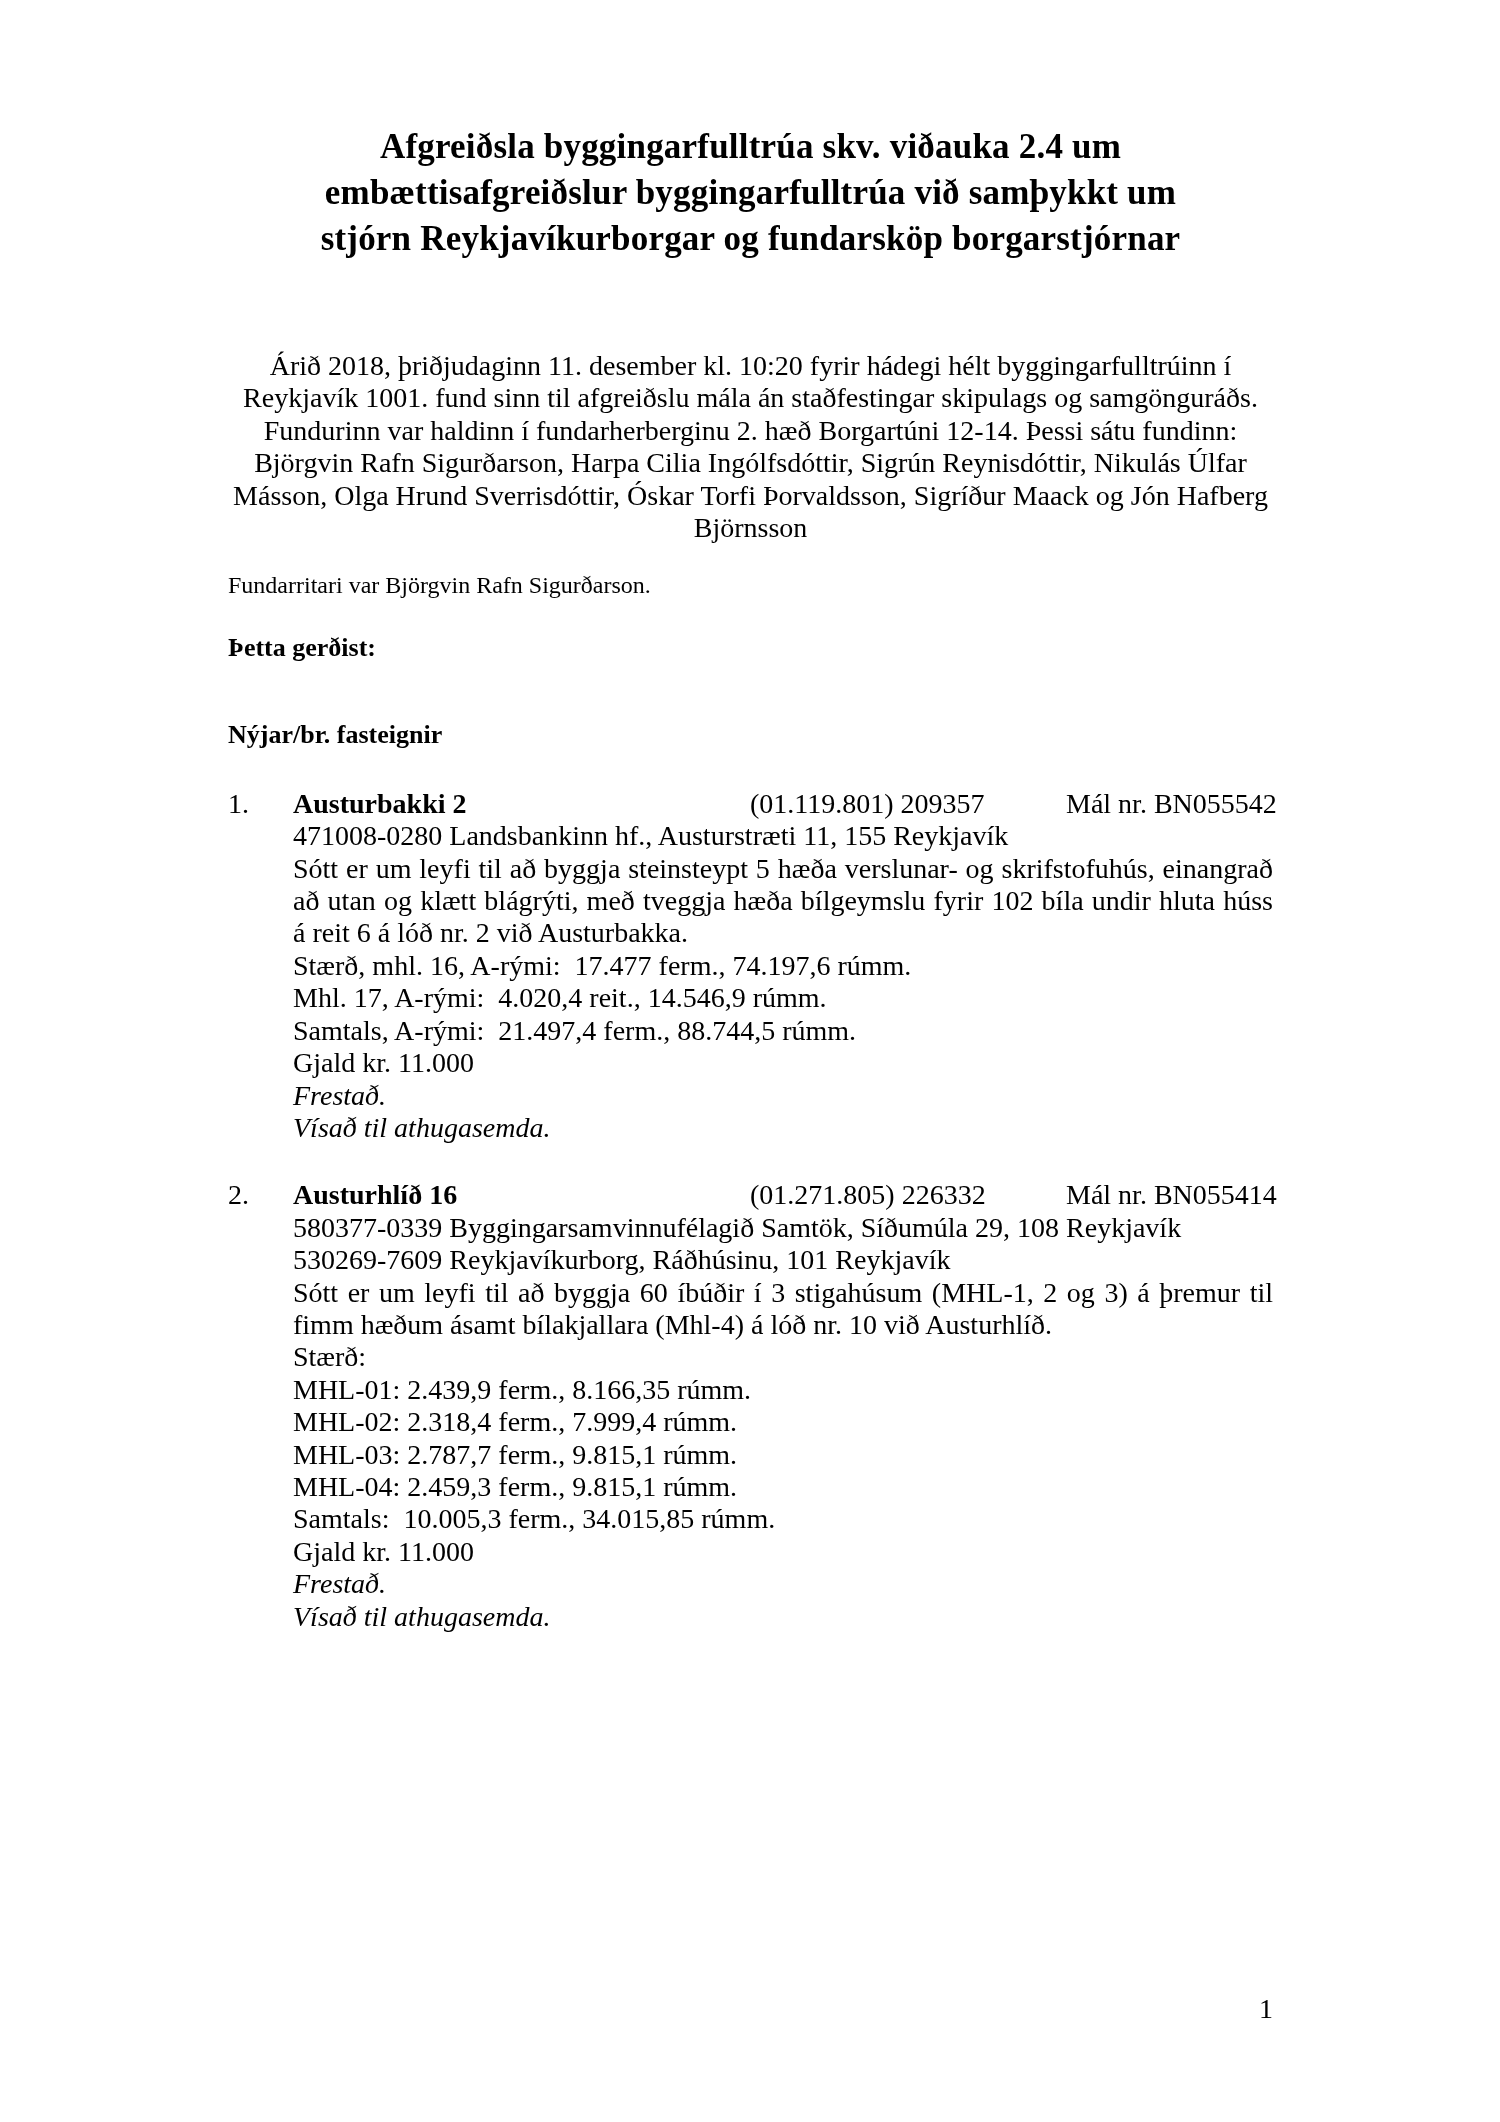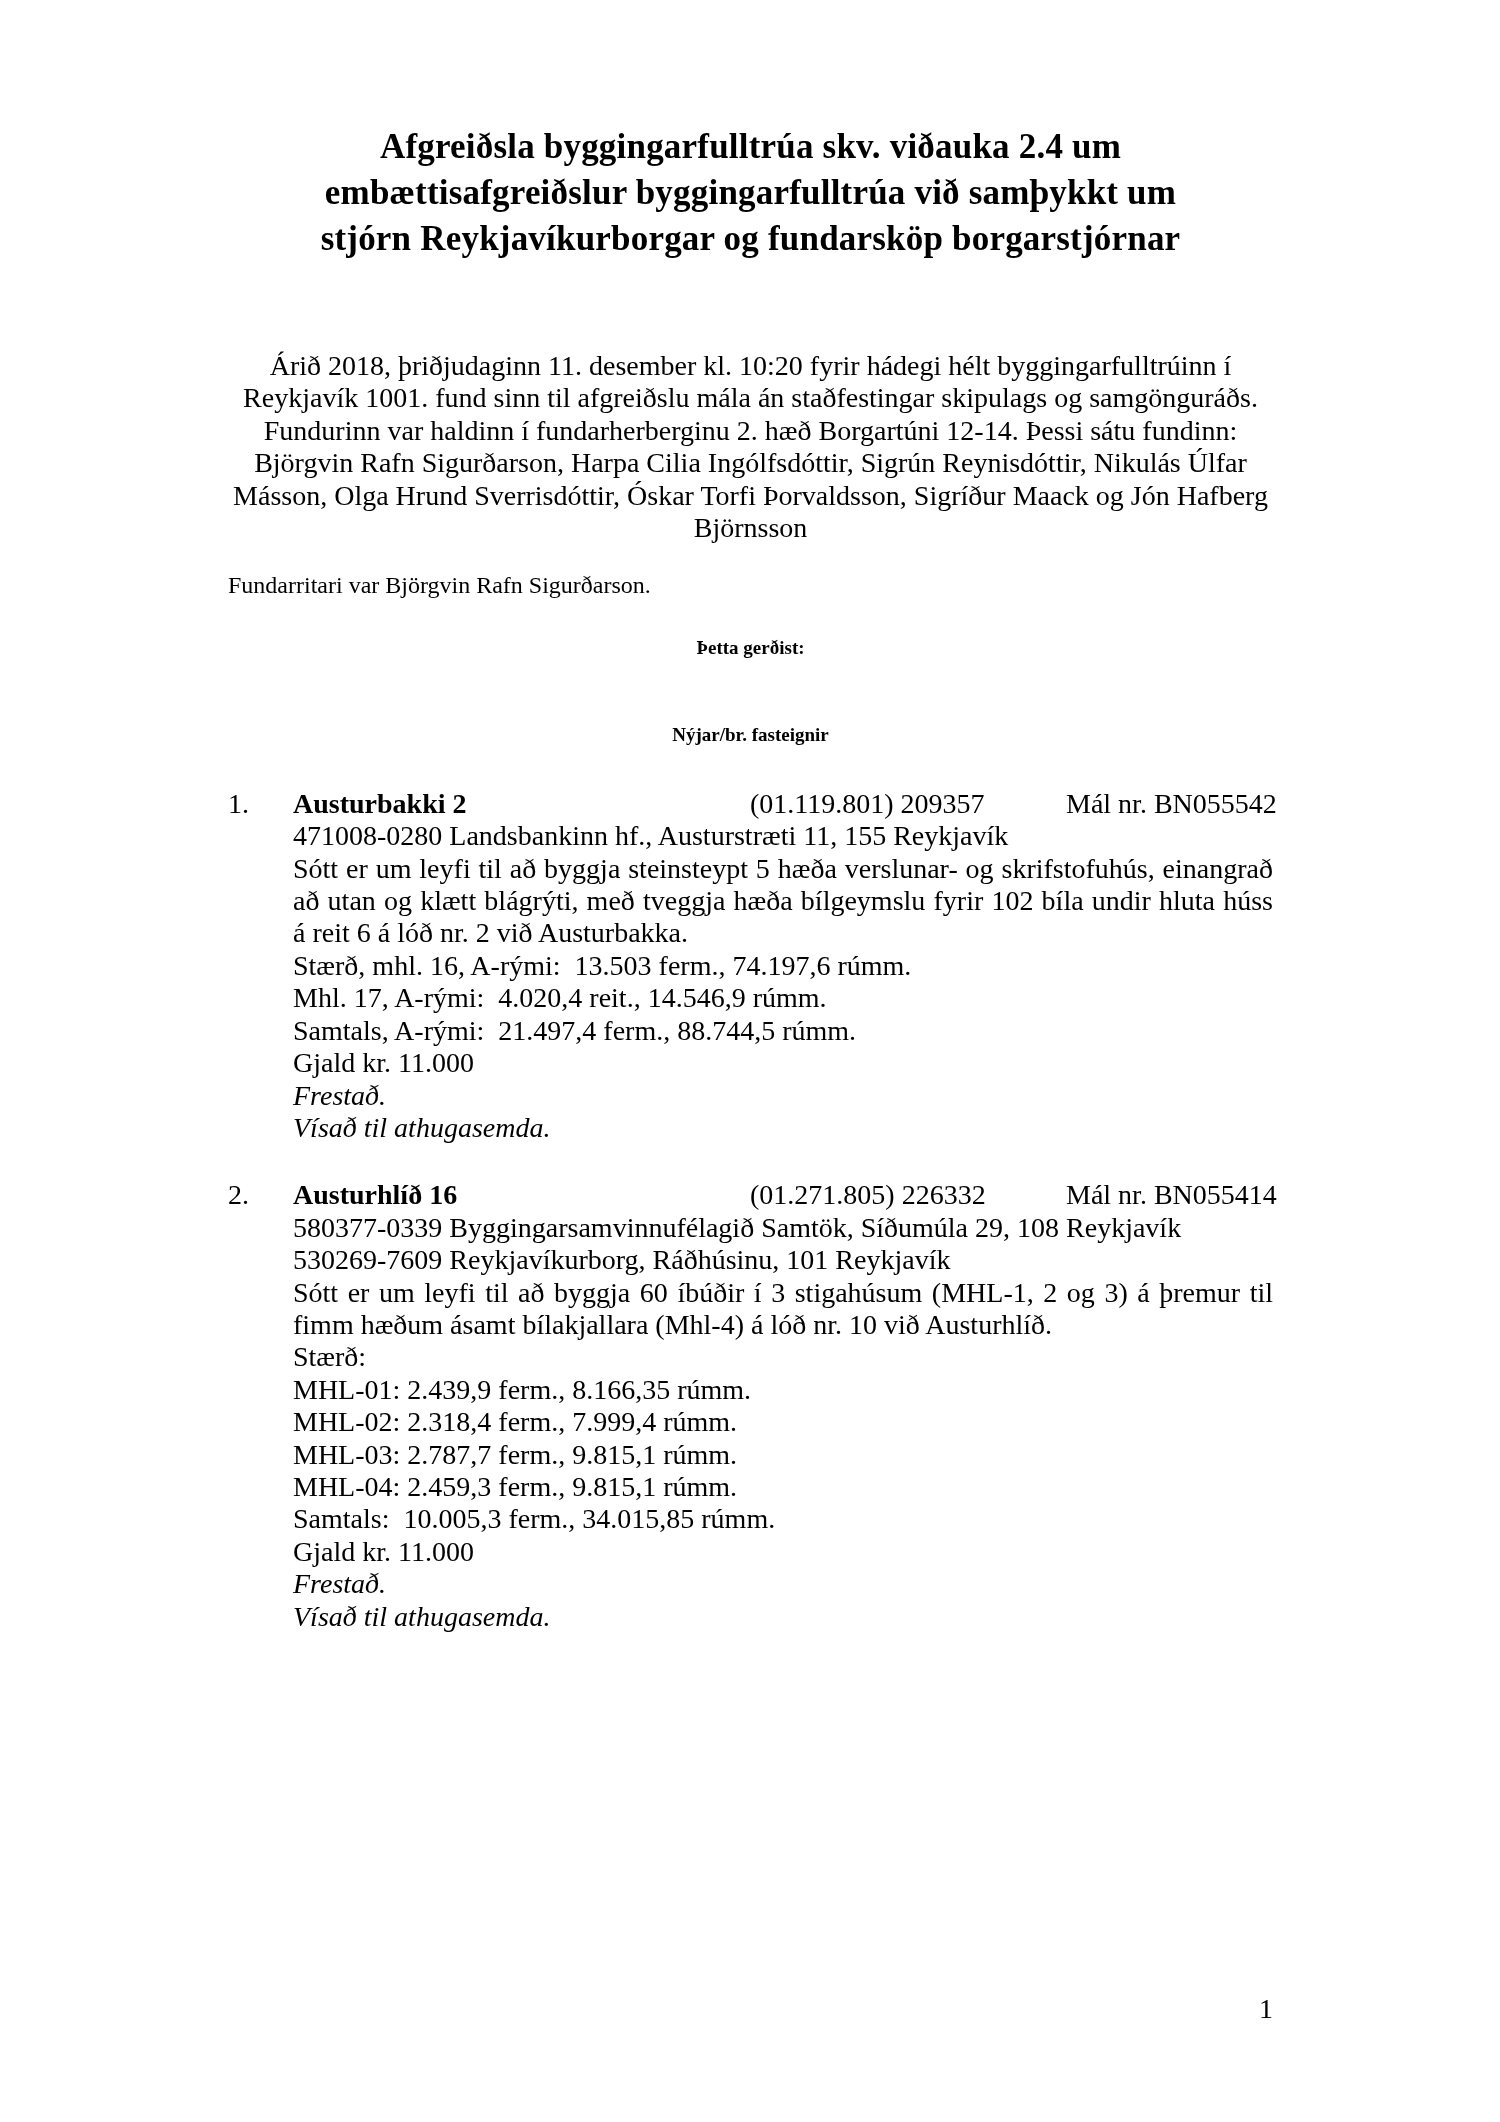--- a/index.html
+++ b/index.html
@@ -32,22 +32,21 @@
     line-height: 32.4px;
     text-align: center;
   }
   .secretary {
     margin-top: 25px;
     font-size: 24px;
     line-height: 32.4px;
   }
   .h-center {
     font-weight: bold;
-    text-align: center;
-    font-size: 19px;
+    font-size: 26px;
     line-height: 33px;
   }
   .h-proceedings { margin-top: 29px; }
   .h-section { margin-top: 54px; }
   .case-list { margin-top: 37px; }
   .case-item {
     display: grid;
     grid-template-columns: 65px 1fr;
     font-size: 28px;
     line-height: 32.4px;
@@ -96,21 +95,21 @@
     <div class="case-item">
       <div class="case-number">1.</div>
       <div class="case-body">
         <div class="case-header">
           <span class="case-name">Austurbakki 2</span>
           <span class="case-property-ref">(01.119.801) 209357</span>
           <span class="case-ref">Mál nr. BN055542</span>
         </div>
         <div class="case-party">471008-0280 Landsbankinn hf., Austurstræti 11, 155 Reykjavík</div>
         <div class="case-para">Sótt er um leyfi til að byggja steinsteypt 5 hæða verslunar- og skrifstofuhús, einangrað að utan og klætt blágrýti, með tveggja hæða bílgeymslu fyrir 102 bíla undir hluta húss á reit 6 á lóð nr. 2 við Austurbakka.</div>
-        <div class="detail-line">Stærð, mhl. 16, A-rými:  13.503 ferm., 74.197,6 rúmm.</div>
+        <div class="detail-line">Stærð, mhl. 16, A-rými:  17.477 ferm., 74.197,6 rúmm.</div>
         <div class="detail-line">Mhl. 17, A-rými:  4.020,4 reit., 14.546,9 rúmm.</div>
         <div class="detail-line">Samtals, A-rými:  21.497,4 ferm., 88.744,5 rúmm.</div>
         <div class="detail-line">Gjald kr. 11.000</div>
         <div class="decision-line">Frestað.</div>
         <div class="decision-line">Vísað til athugasemda.</div>
       </div>
     </div>
 
     <div class="case-item">
       <div class="case-number">2.</div>

